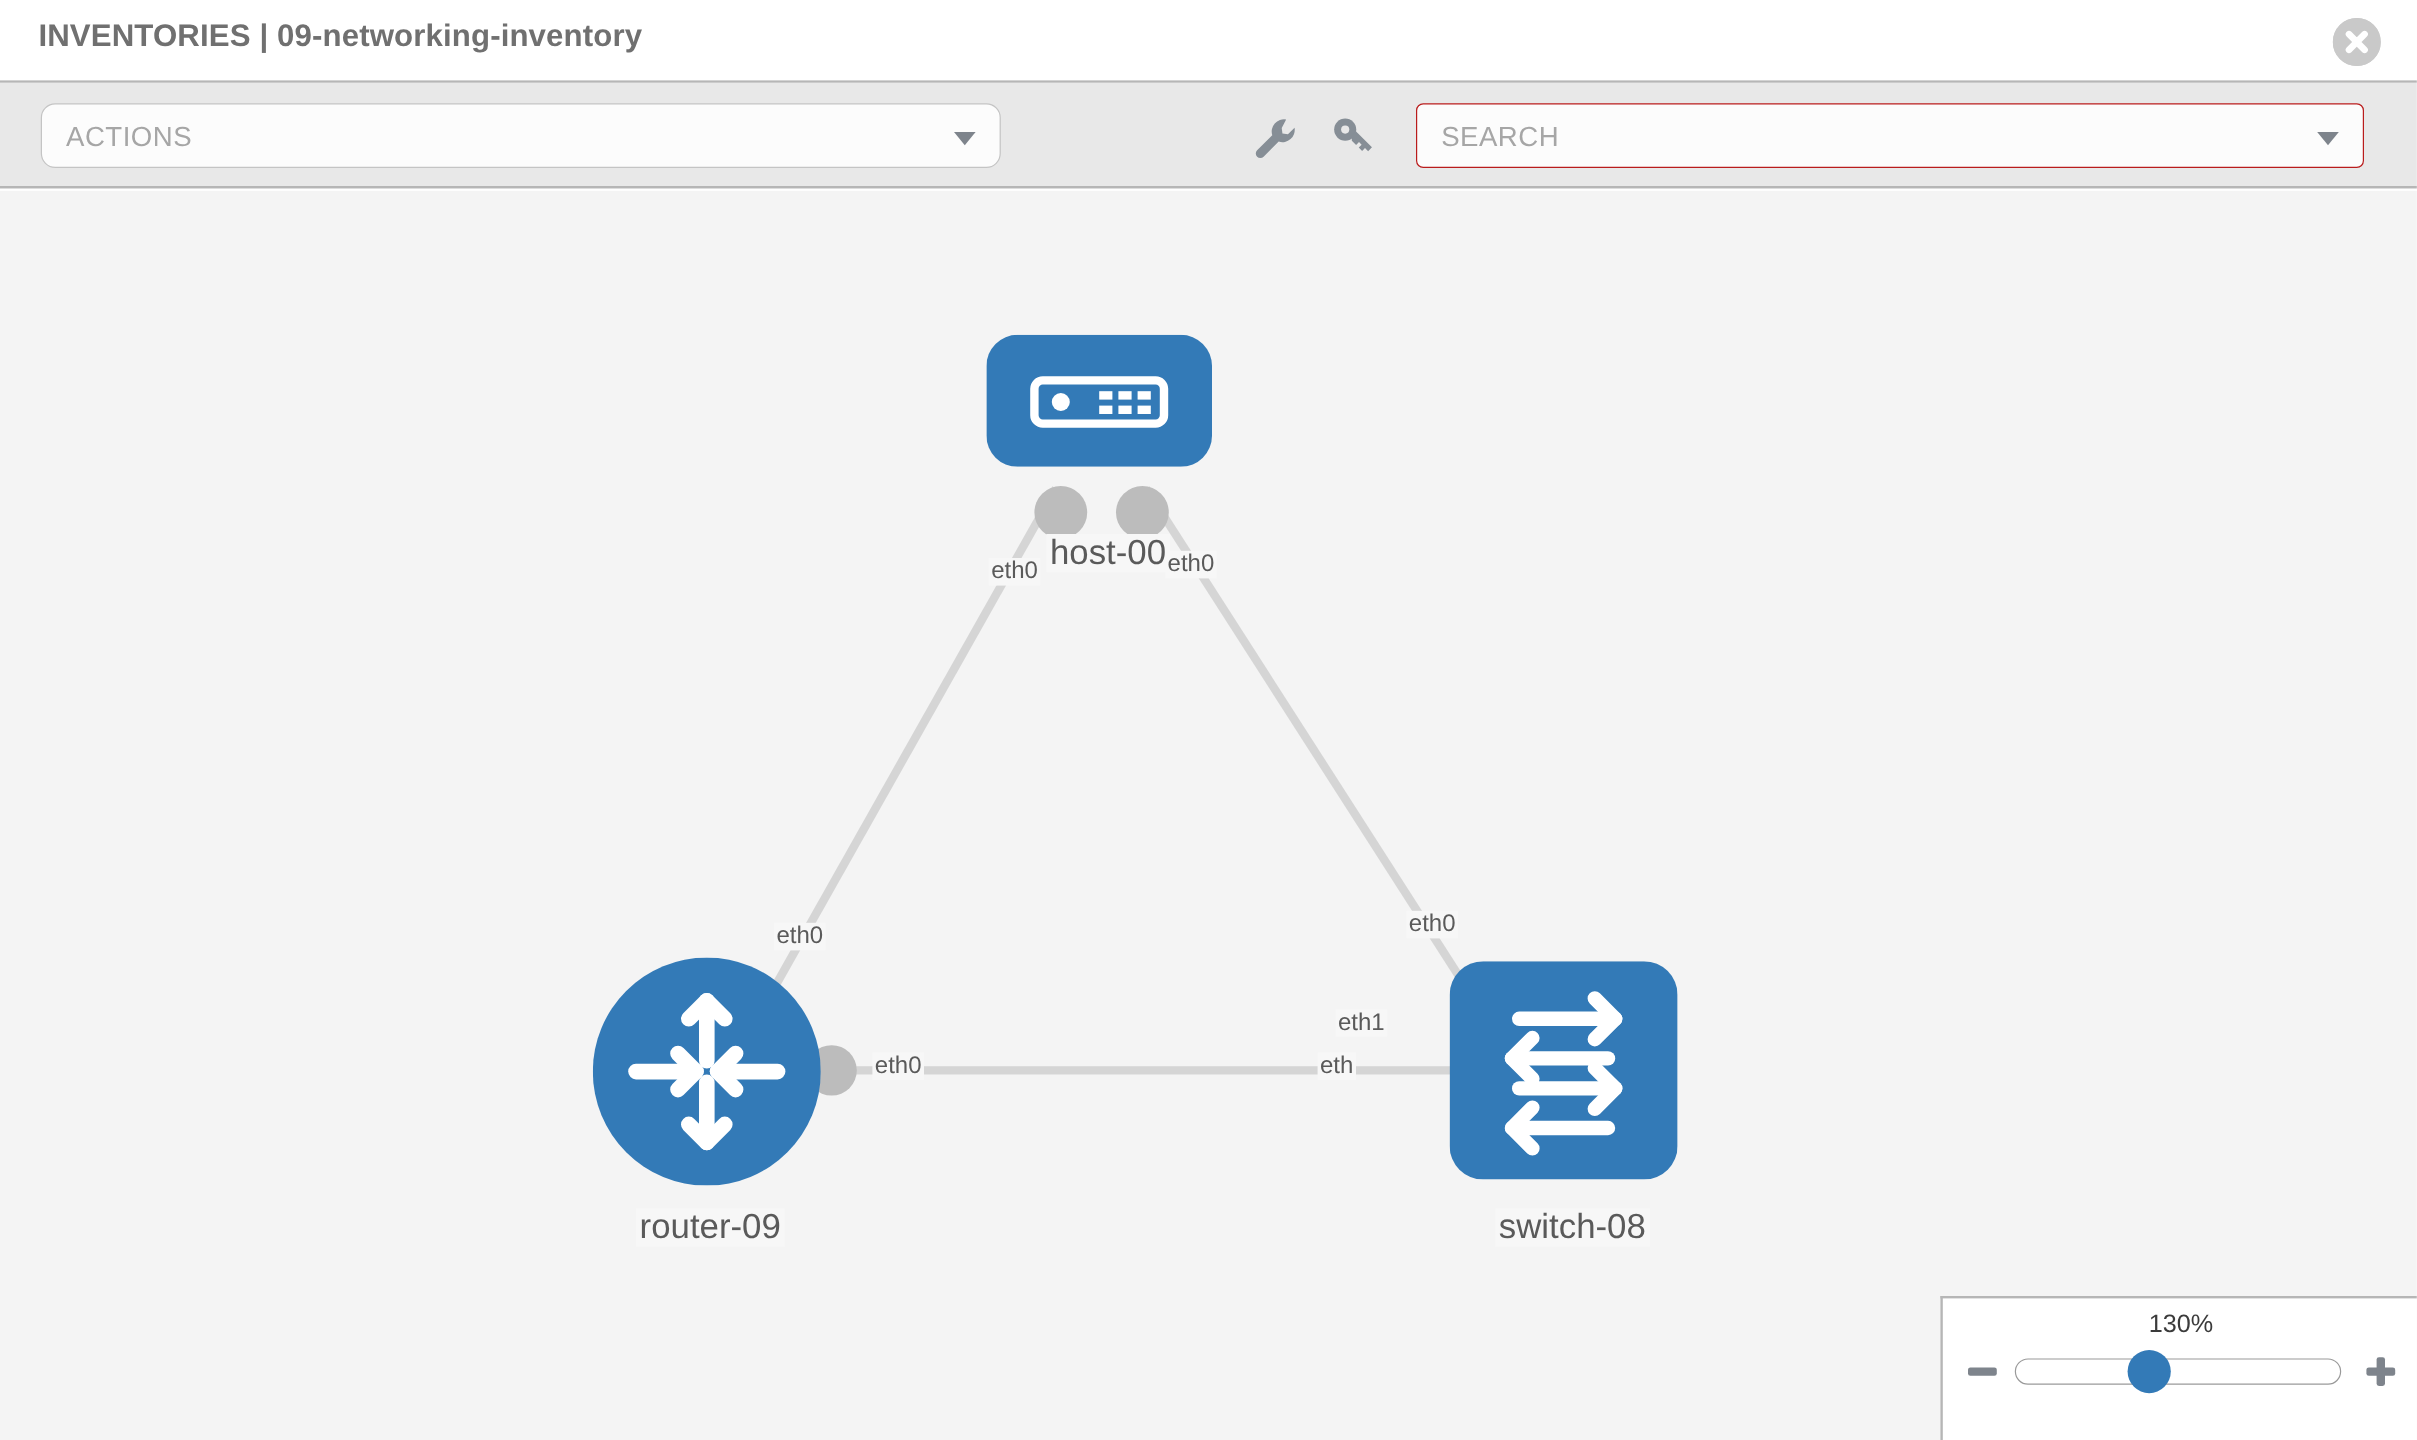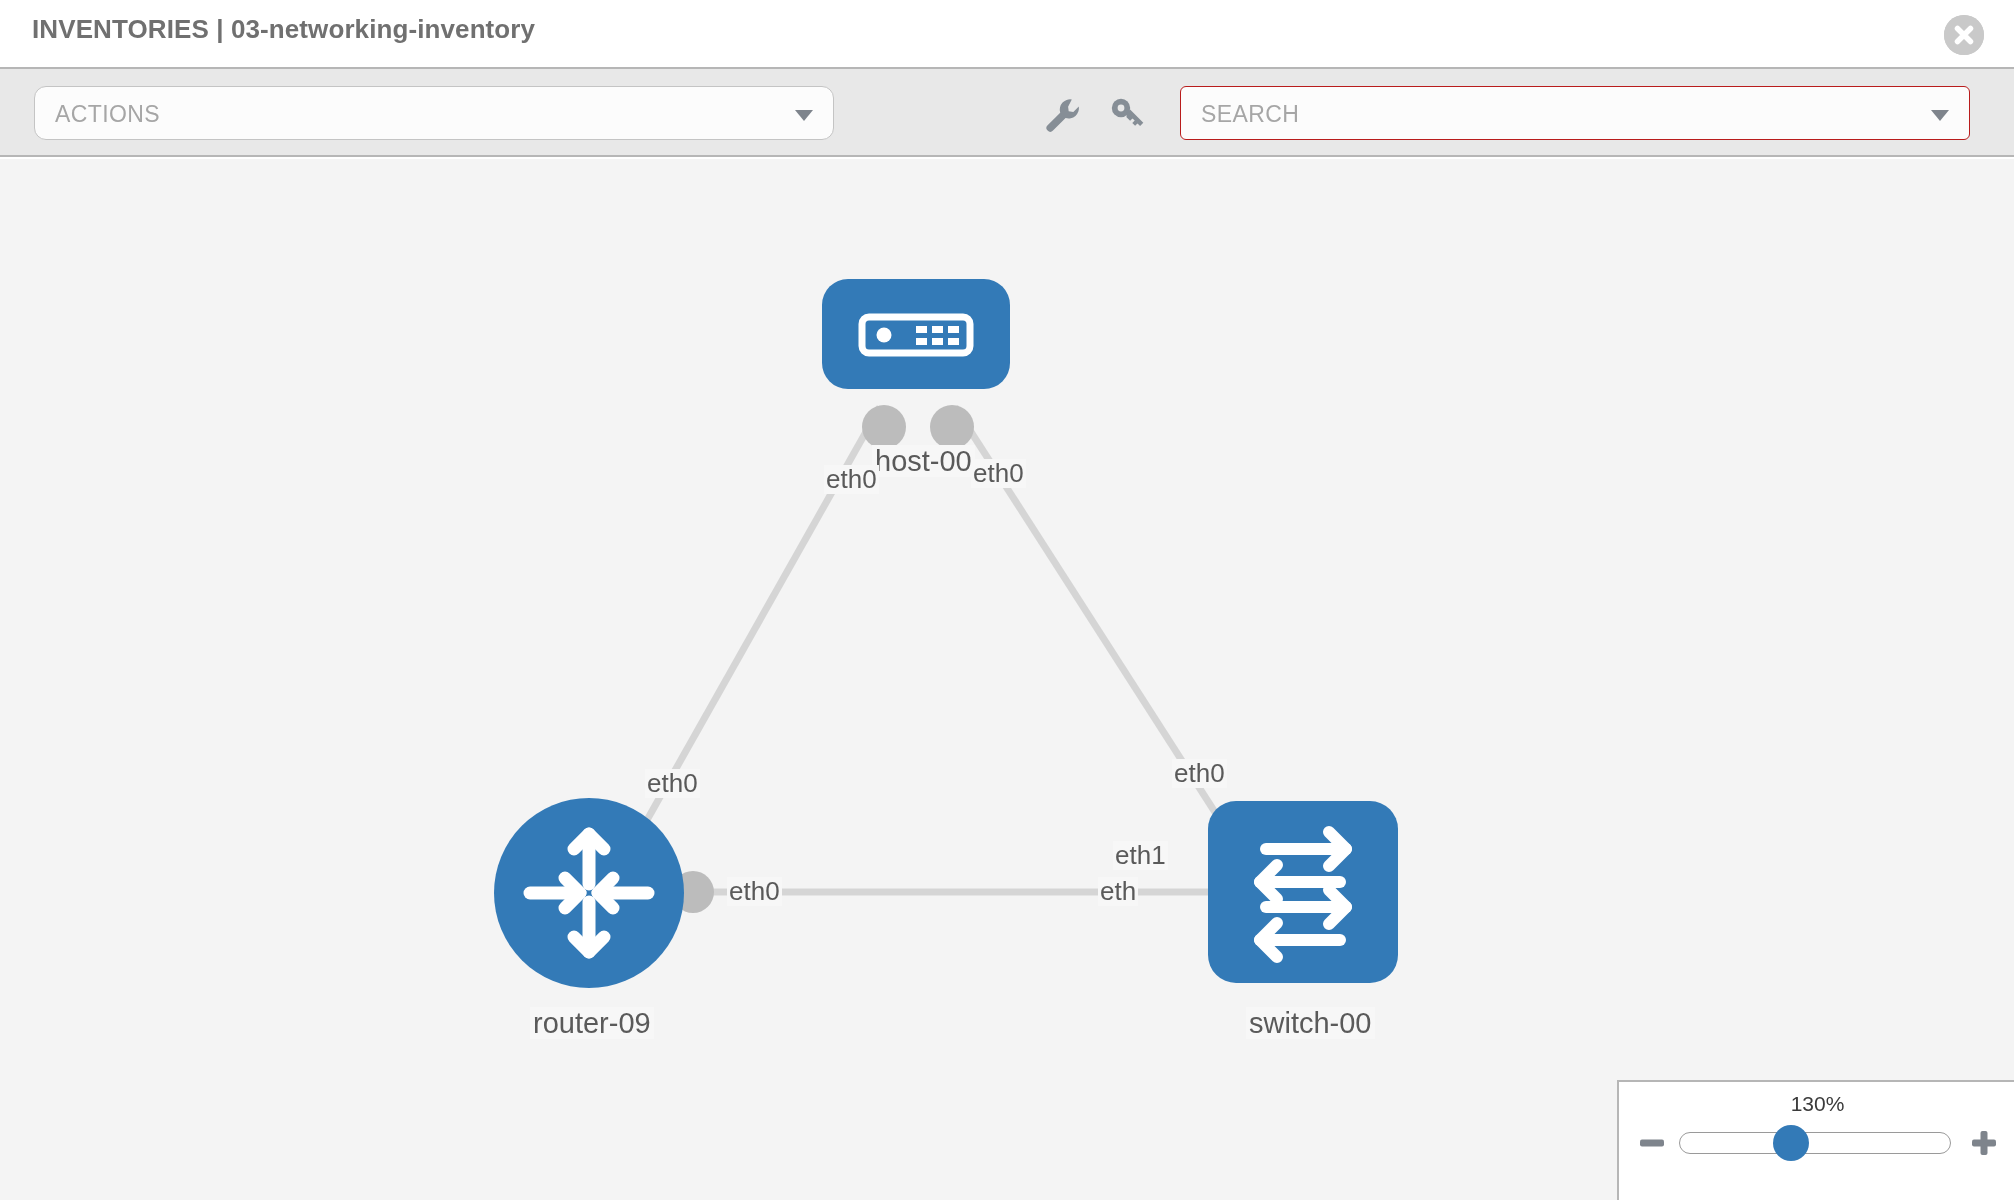--- a/index.html
+++ b/index.html
@@ -127,21 +127,21 @@
     height: 1041px;
   }
 
   .edge-label, .node-label {
     position: absolute;
     background: #f7f7f7;
     color: #5a5a5a;
     white-space: nowrap;
     line-height: 1.05;
   }
-  .edge-label { font-size: 26px; padding: 1px 2px; text-align: center; }
+  .edge-label { font-size: 20px; padding: 1px 2px; text-align: center; }
   .node-label { font-size: 29px; padding: 1px 3px; }
 
   .node {
     position: absolute;
     cursor: pointer;
   }
   .node svg { display: block; }
 
   
   .zoom-panel {
@@ -193,21 +193,21 @@
     height: 36px;
     border-radius: 50%;
     background: #337ab7;
     cursor: pointer;
   }
 </style>
 </head>
 <body>
 
 <div class="header">
-  <div class="page-title">INVENTORIES | 03-networking-inventory</div>
+  <div class="page-title">INVENTORIES | 09-networking-inventory</div>
   <div class="close-btn">
     <svg viewBox="0 0 40 40">
       <circle cx="20" cy="20" r="20" fill="#c9c9c9"></circle>
       <path d="M13.5 13.5 L26.5 26.5 M26.5 13.5 L13.5 26.5" stroke="#ffffff" stroke-width="5.5" stroke-linecap="round"></path>
     </svg>
   </div>
 </div>
 
 <div class="toolbar">
 
@@ -309,21 +309,21 @@
         <path d="M121 31 L138 48 L121 65"></path>
         <path d="M132 81 L52 81"></path>
         <path d="M69 64 L52 81 L69 98"></path>
         <path d="M58 106 L138 106"></path>
         <path d="M121 89 L138 106 L121 123"></path>
         <path d="M132 139 L52 139"></path>
         <path d="M69 122 L52 139 L69 156"></path>
       </g>
     </svg>
   </div>
-  <div class="node-label" style="left:1246px; top:848px;">switch-00</div>
+  <div class="node-label" style="left:1246px; top:848px;">switch-08</div>
   <div class="edge-label" style="left:1172px; top:600px;">eth0</div>
   <div class="edge-label" style="left:1098px; top:718px;">eth</div>
   <div class="edge-label" style="left:1113px; top:682px;">eth1</div>
 
 </div>
 
 <div class="zoom-panel">
   <div class="zoom-pct">130%</div>
 
   <div class="zoom-minus">

